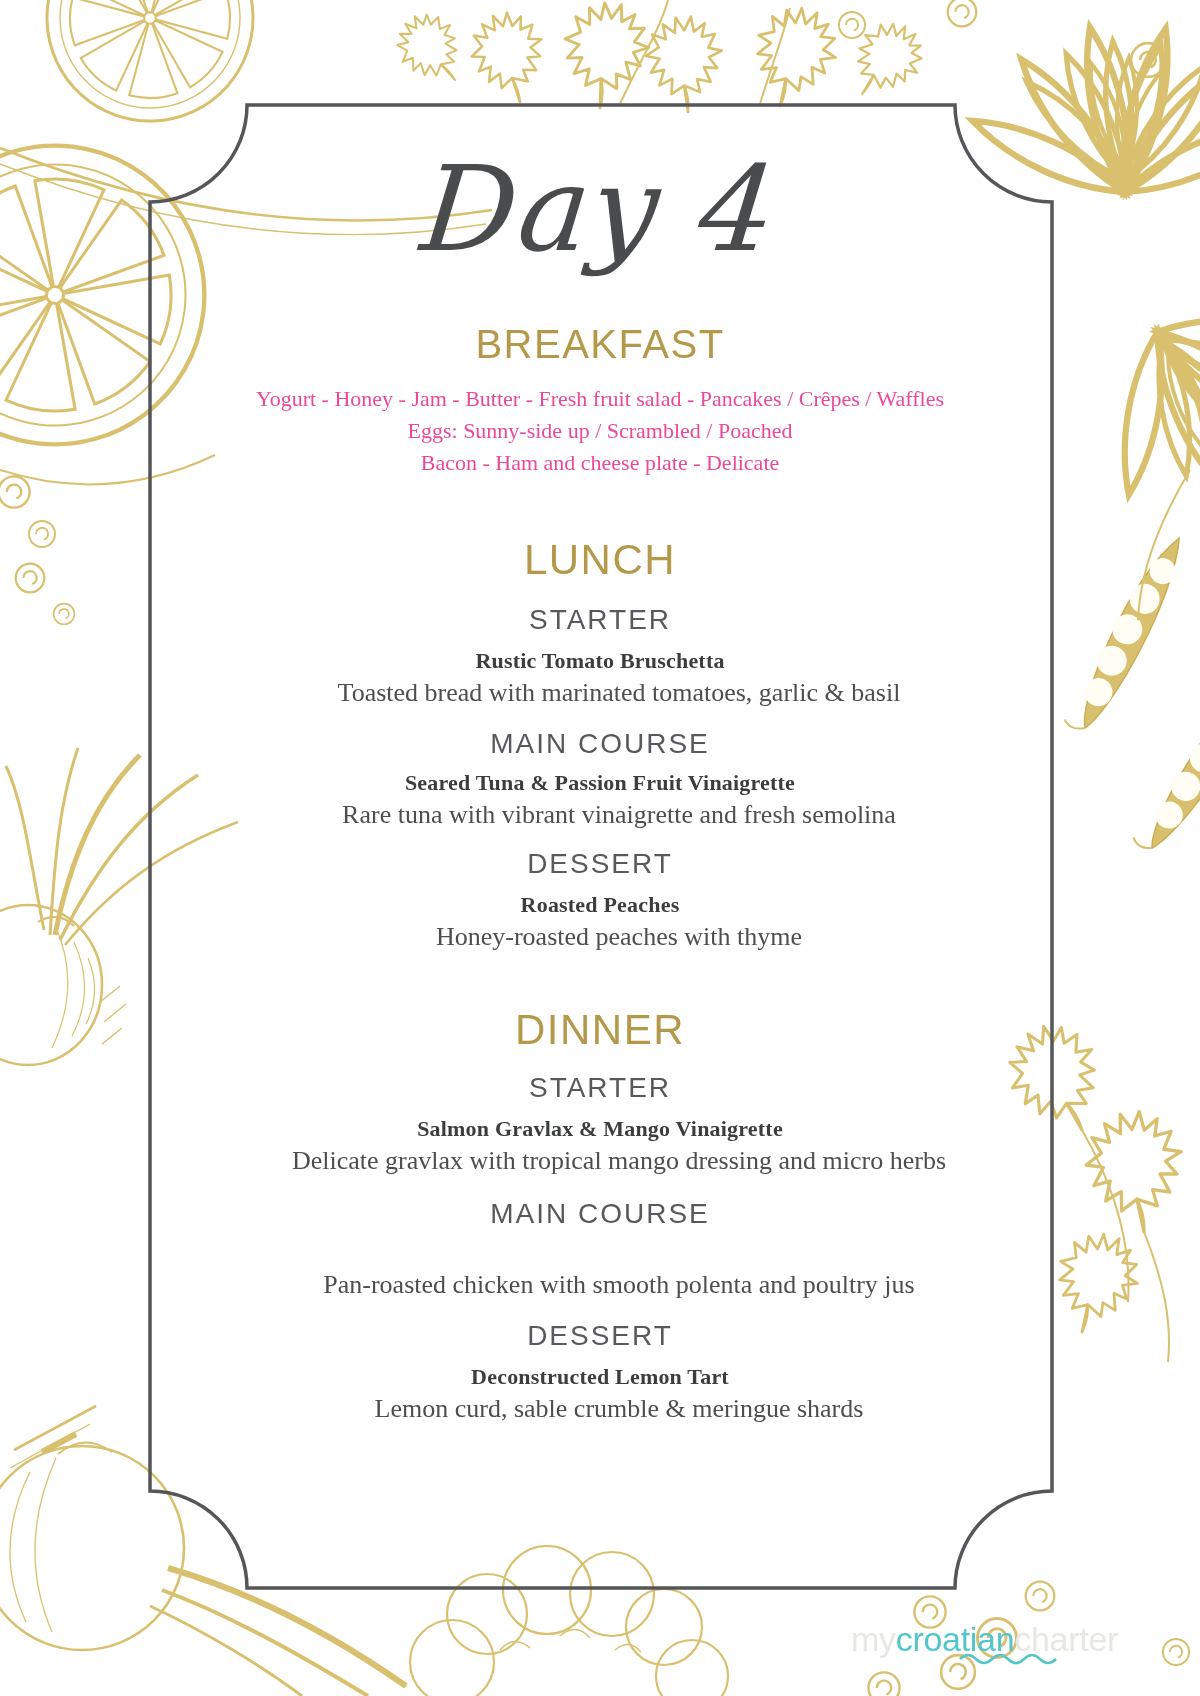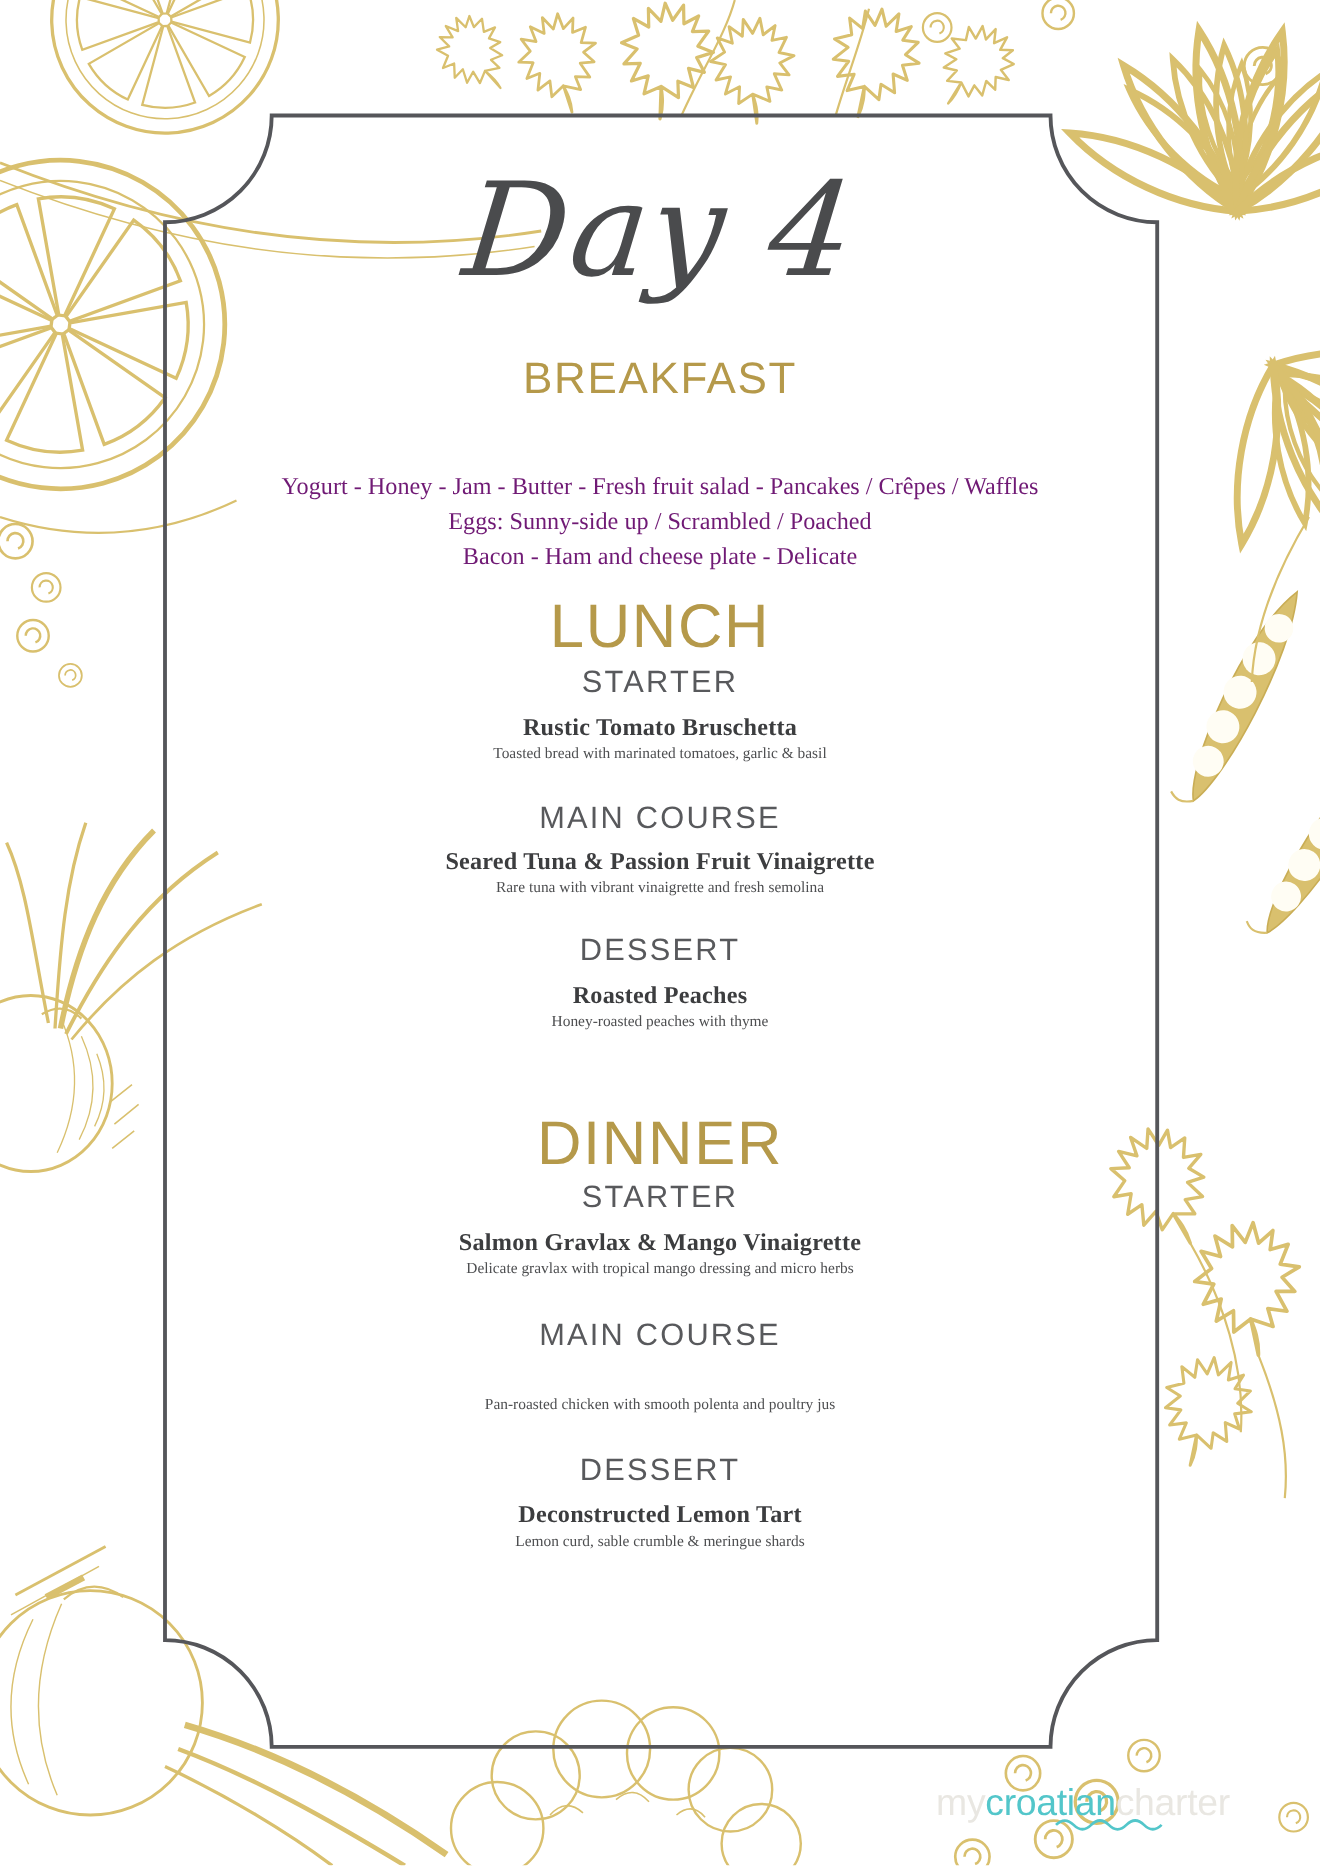--- a/index.html
+++ b/index.html
@@ -5,26 +5,26 @@
   html,body{margin:0;padding:0;background:#ffffff;}
   .page{position:relative;width:1200px;height:1696px;background:#ffffff;overflow:hidden;
         font-family:"Liberation Serif",serif;}
   svg.bg{position:absolute;left:0;top:0;z-index:1;}
   svg.frame{position:absolute;left:0;top:0;z-index:2;}
   .txt{position:absolute;left:150px;width:900px;text-align:center;z-index:3;white-space:nowrap;}
   .script-title{font-family:"DejaVu Serif",serif;font-style:italic;font-size:118px;
         color:#4a4b4d;transform:skewX(-6deg);letter-spacing:2px;}
   .gold-heading{font-family:"Liberation Sans",sans-serif;font-size:40px;letter-spacing:1.5px;
         color:#b5994a;font-weight:400;}
-  .gold-heading.big{font-size:56px;}
+  .gold-heading.big{font-size:42px;}
   .course-label{font-family:"Liberation Sans",sans-serif;font-size:28px;letter-spacing:2px;
         color:#58595c;font-weight:400;}
   .dish{font-size:22px;font-weight:700;color:#3c3d3f;letter-spacing:0.2px;}
-  .desc{font-size:14px;color:#4d4e50;}
-  .body-line{font-size:22px;color:#701a75;margin-top:43px;}
+  .desc{font-size:26px;color:#4d4e50;margin-left:19px;}
+  .body-line{font-size:22px;color:#ec4899;}
   .watermark{position:absolute;left:851px;top:1620px;z-index:3;
         font-family:"Liberation Sans",sans-serif;font-size:34px;letter-spacing:-0.3px;
         white-space:nowrap;}
   .wm-light{color:#e9e7e2;}
   .wm-teal{color:#53c6ca;}
   .wave{position:absolute;left:958px;top:1650px;z-index:3;}
 </style>
 </head>
 <body>
 

